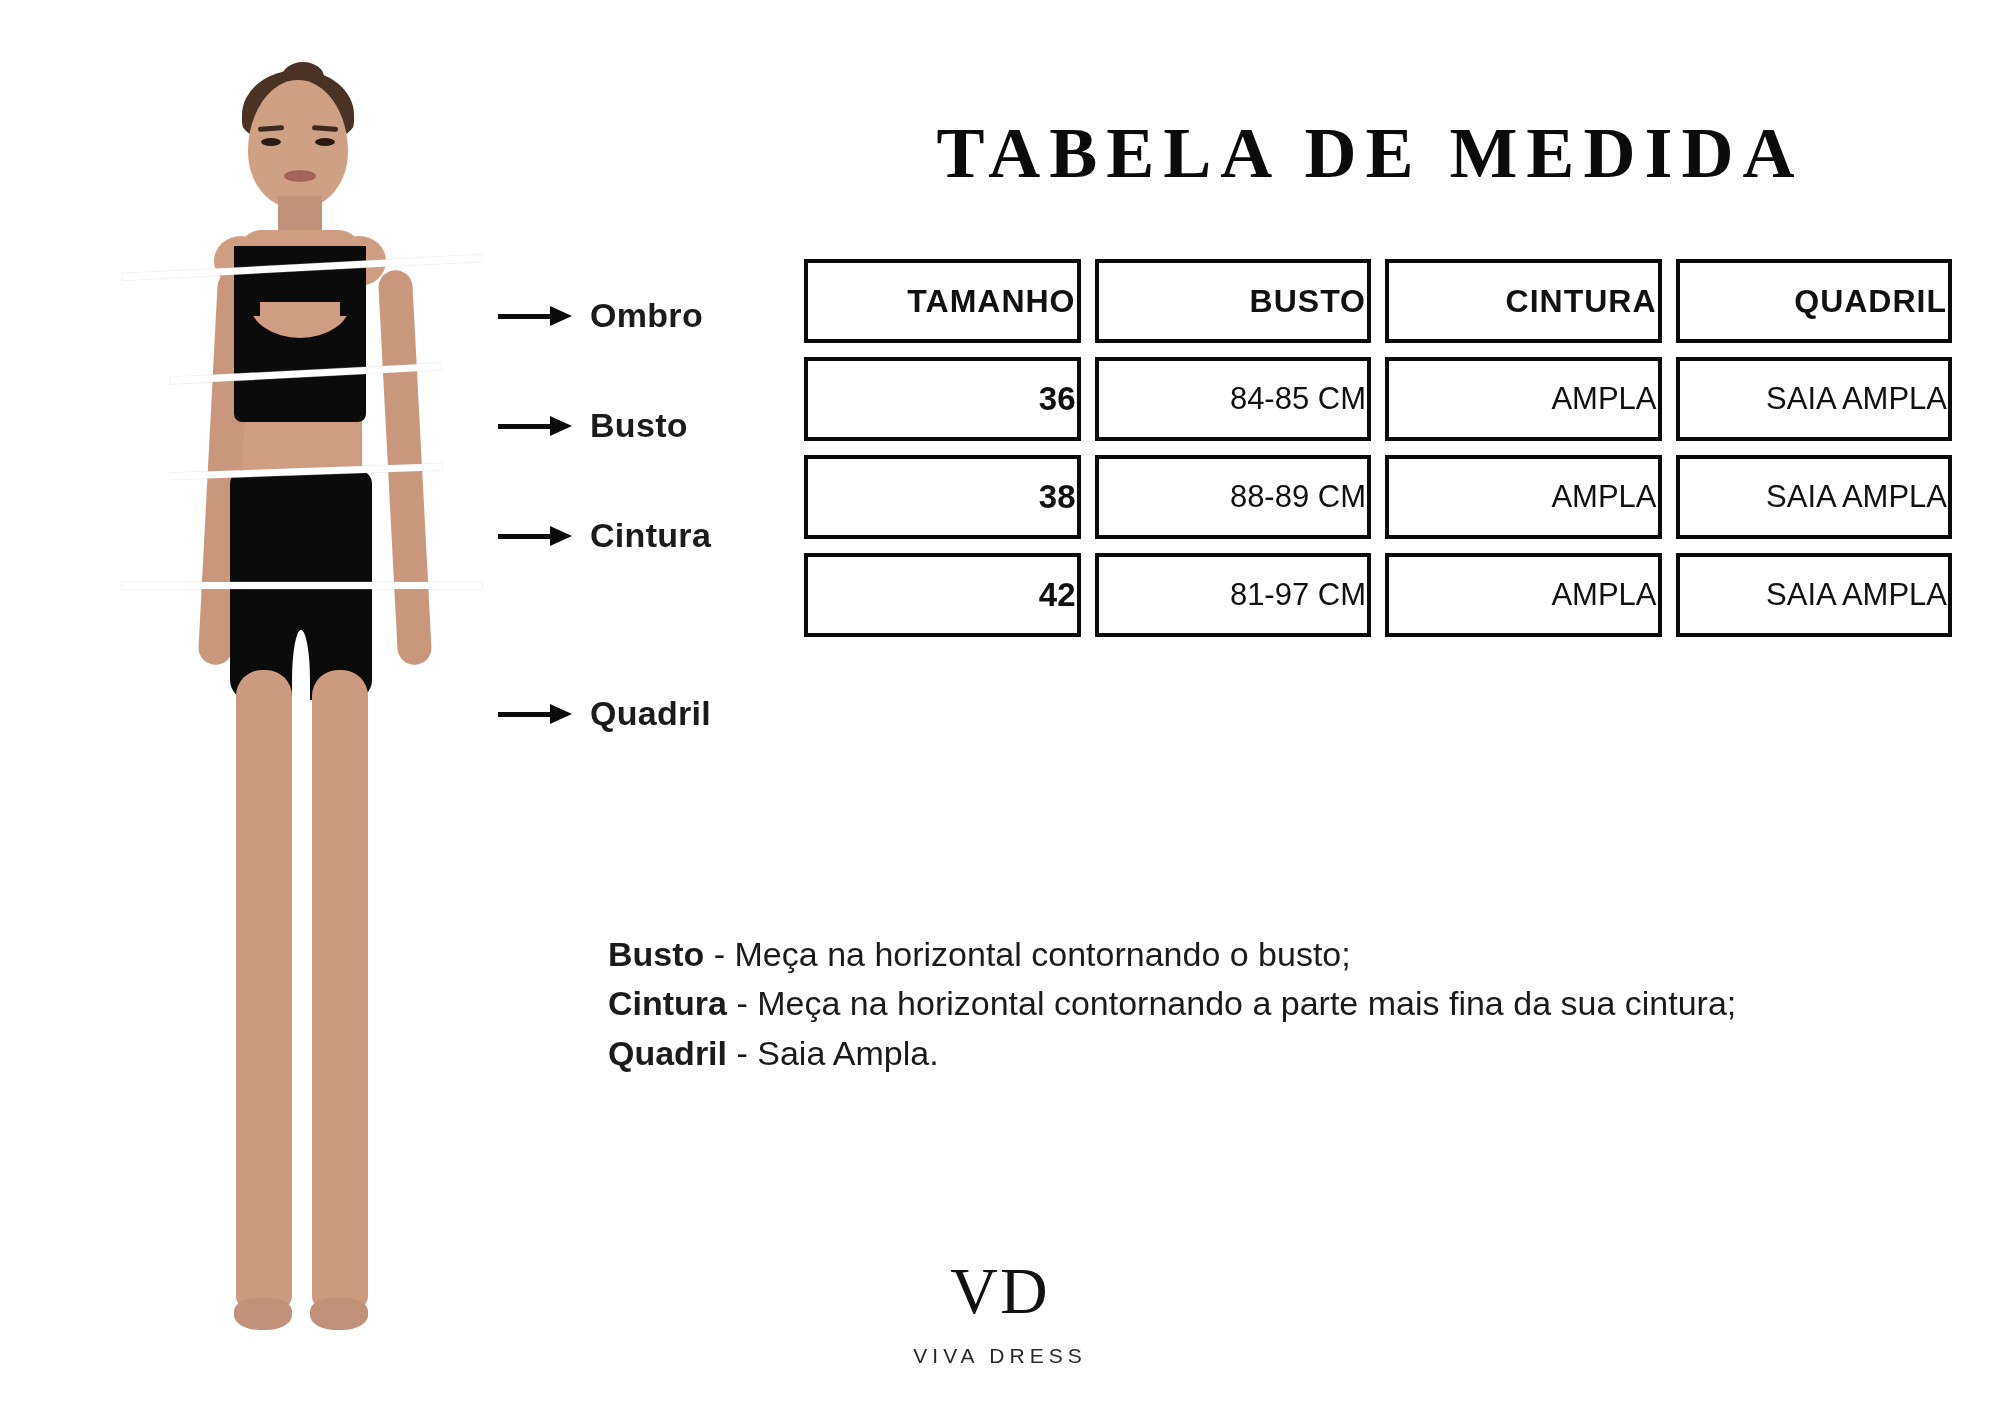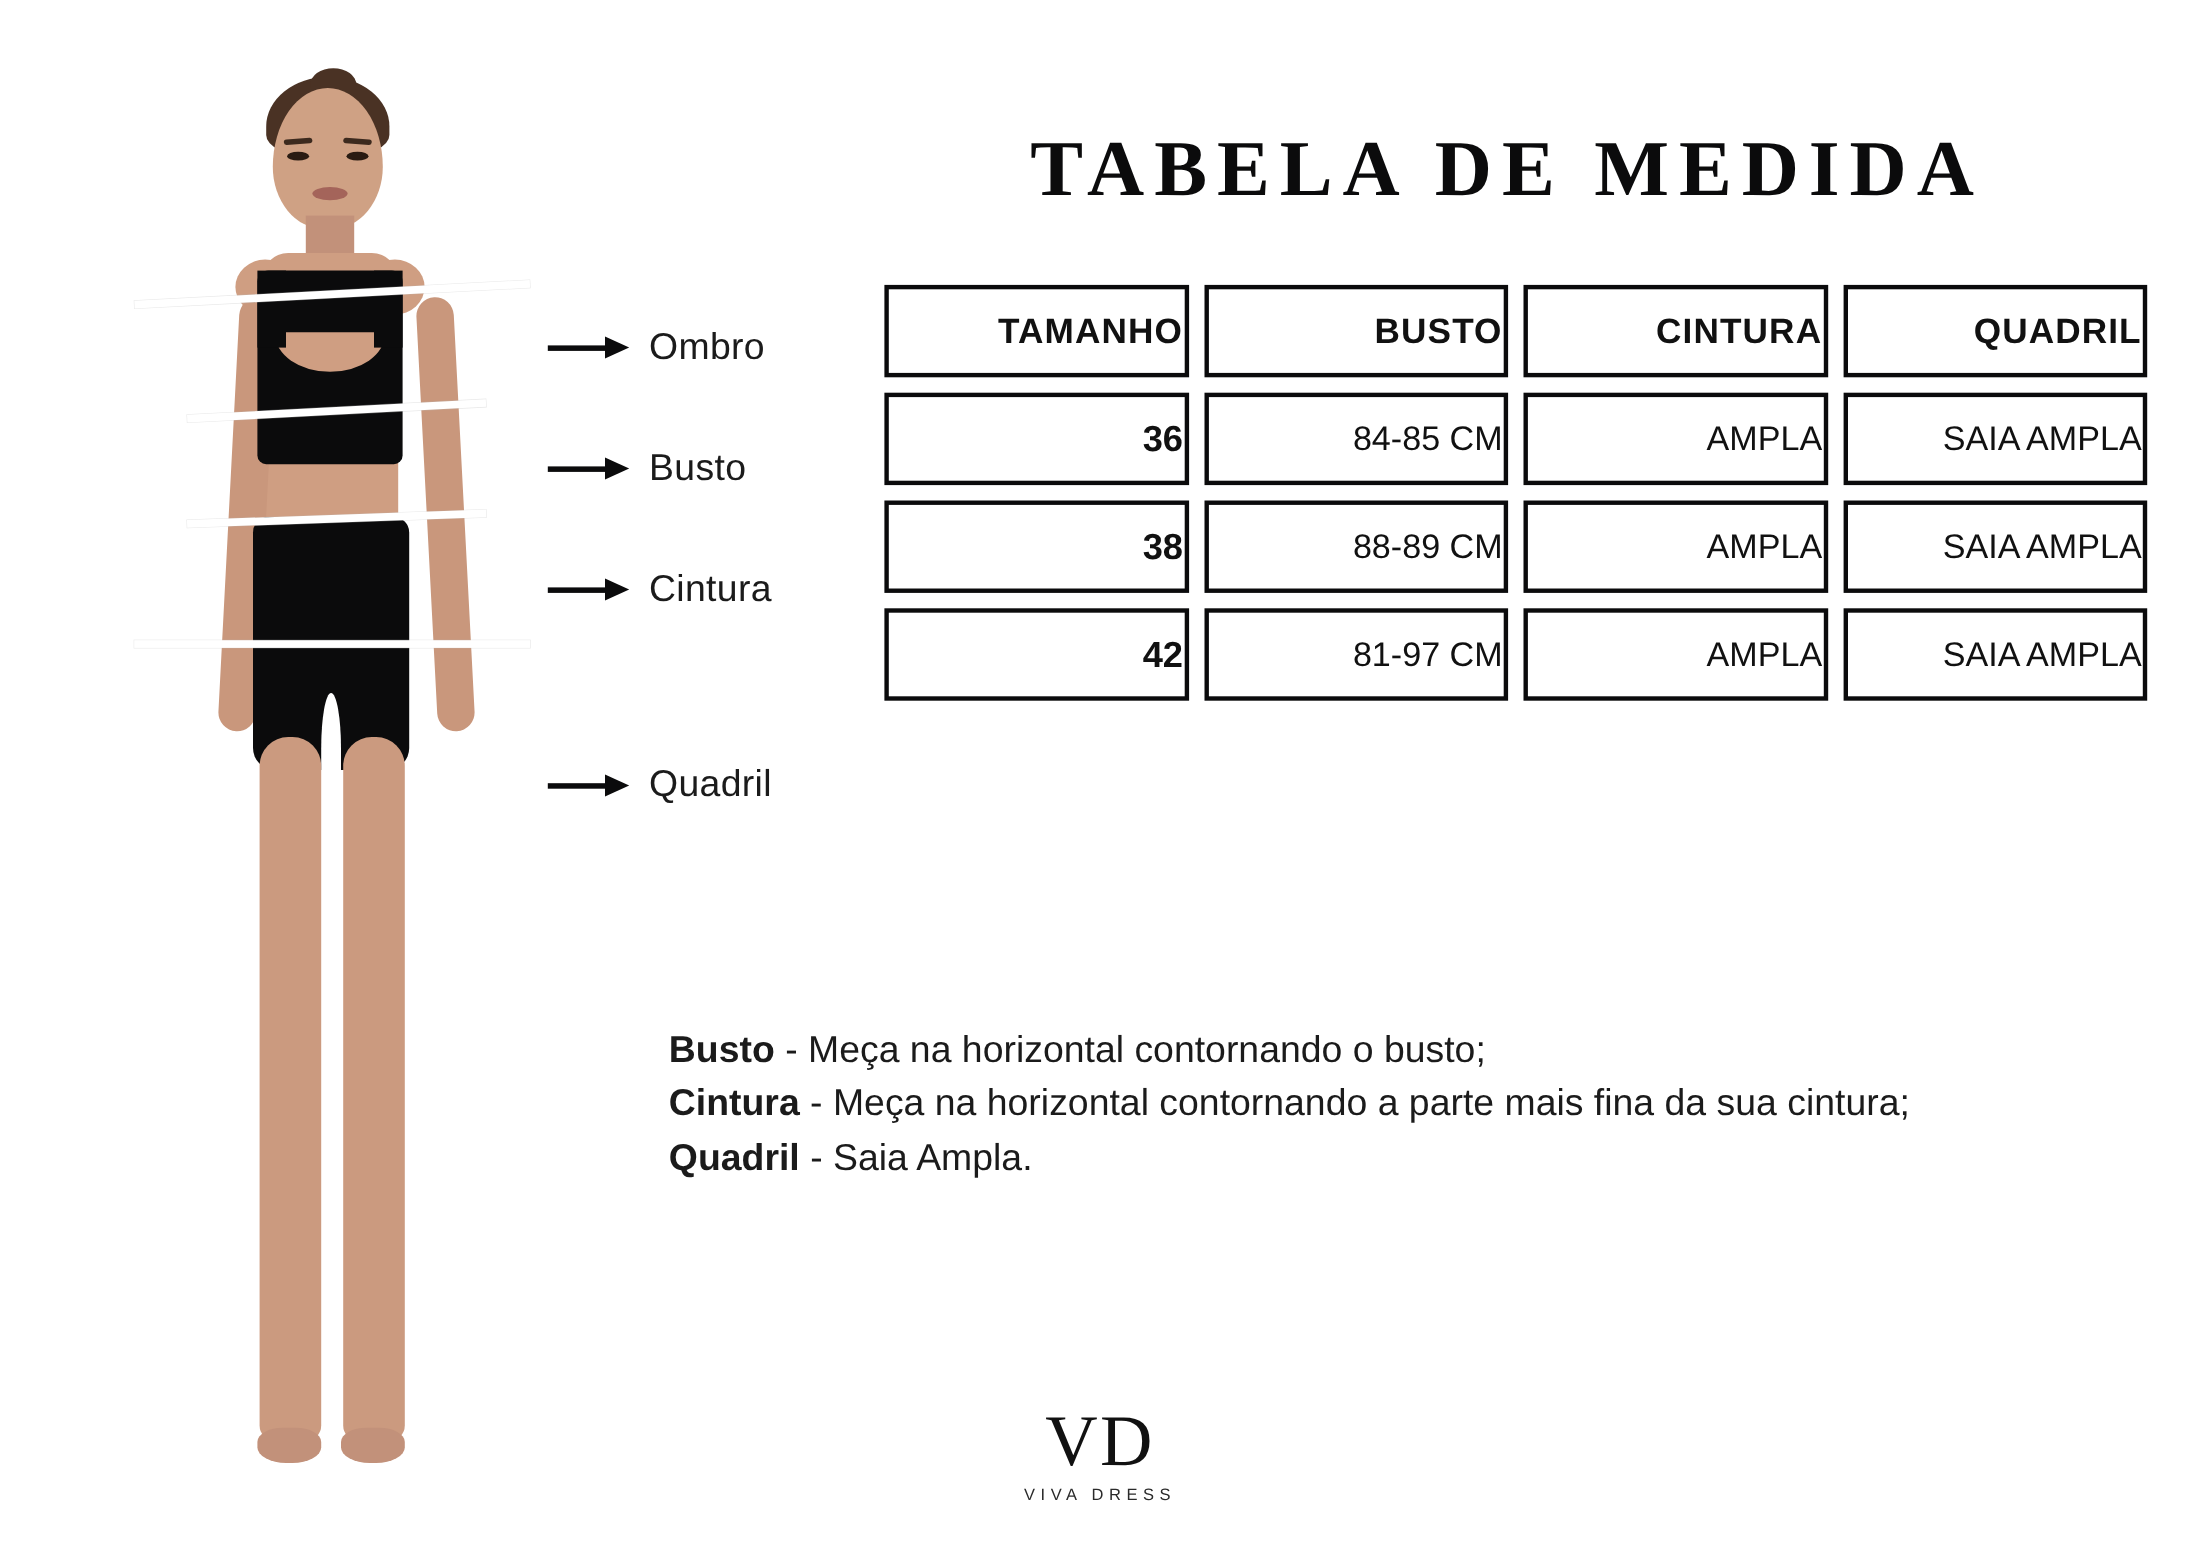--- a/index.html
+++ b/index.html
@@ -16,20 +16,21 @@
     position: relative;
   }
 
   
   .left-panel {
     position: absolute;
     left: 0;
     top: 0;
     width: 780px;
     height: 1414px;
+    font-weight: bold;
   }
 
   .model-figure {
     position: absolute;
     left: 150px;
     top: 70px;
     width: 330px;
     height: 1310px;
   }
 
@@ -292,22 +293,22 @@
     text-align: center;
   }
   .logo-mark {
     font-family: "Liberation Serif", serif;
     font-size: 66px;
     letter-spacing: 2px;
     color: #111111;
     line-height: 1;
   }
   .logo-name {
-    margin-top: 7px;
-    font-size: 15px;
+    margin-top: 20px;
+    font-size: 21px;
     letter-spacing: 5px;
     color: #2a2a2a;
   }
 </style>
 </head>
 <body>
 
 <div class="left-panel">
 
   <div class="model-figure">

